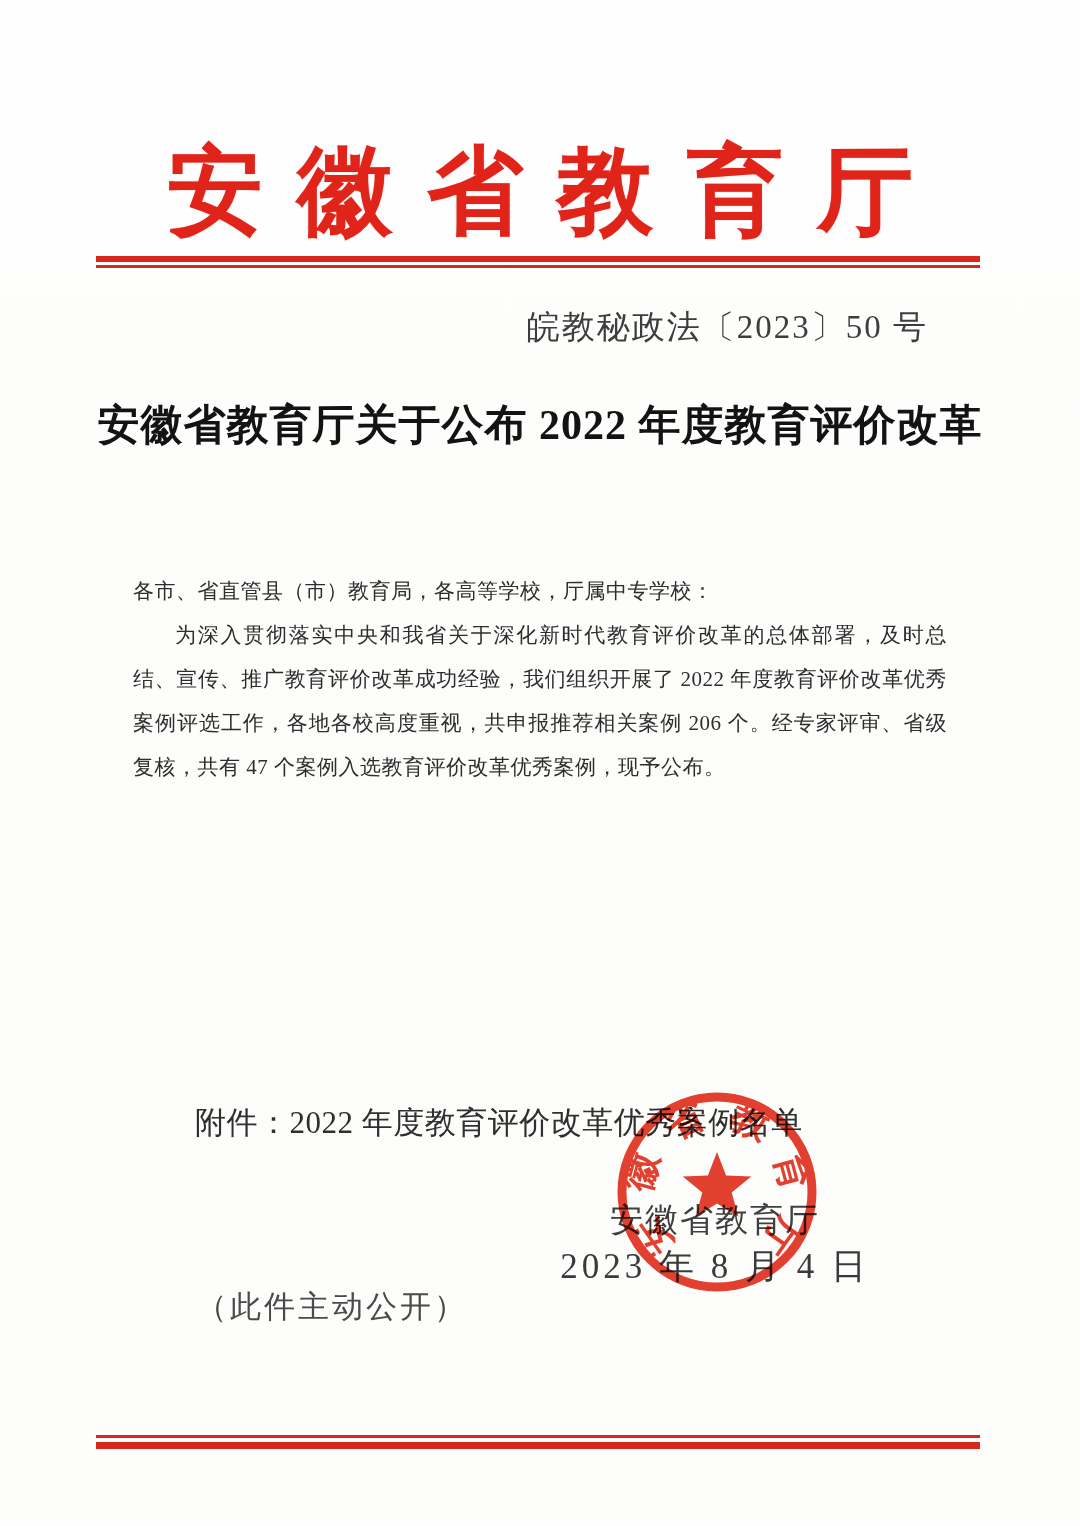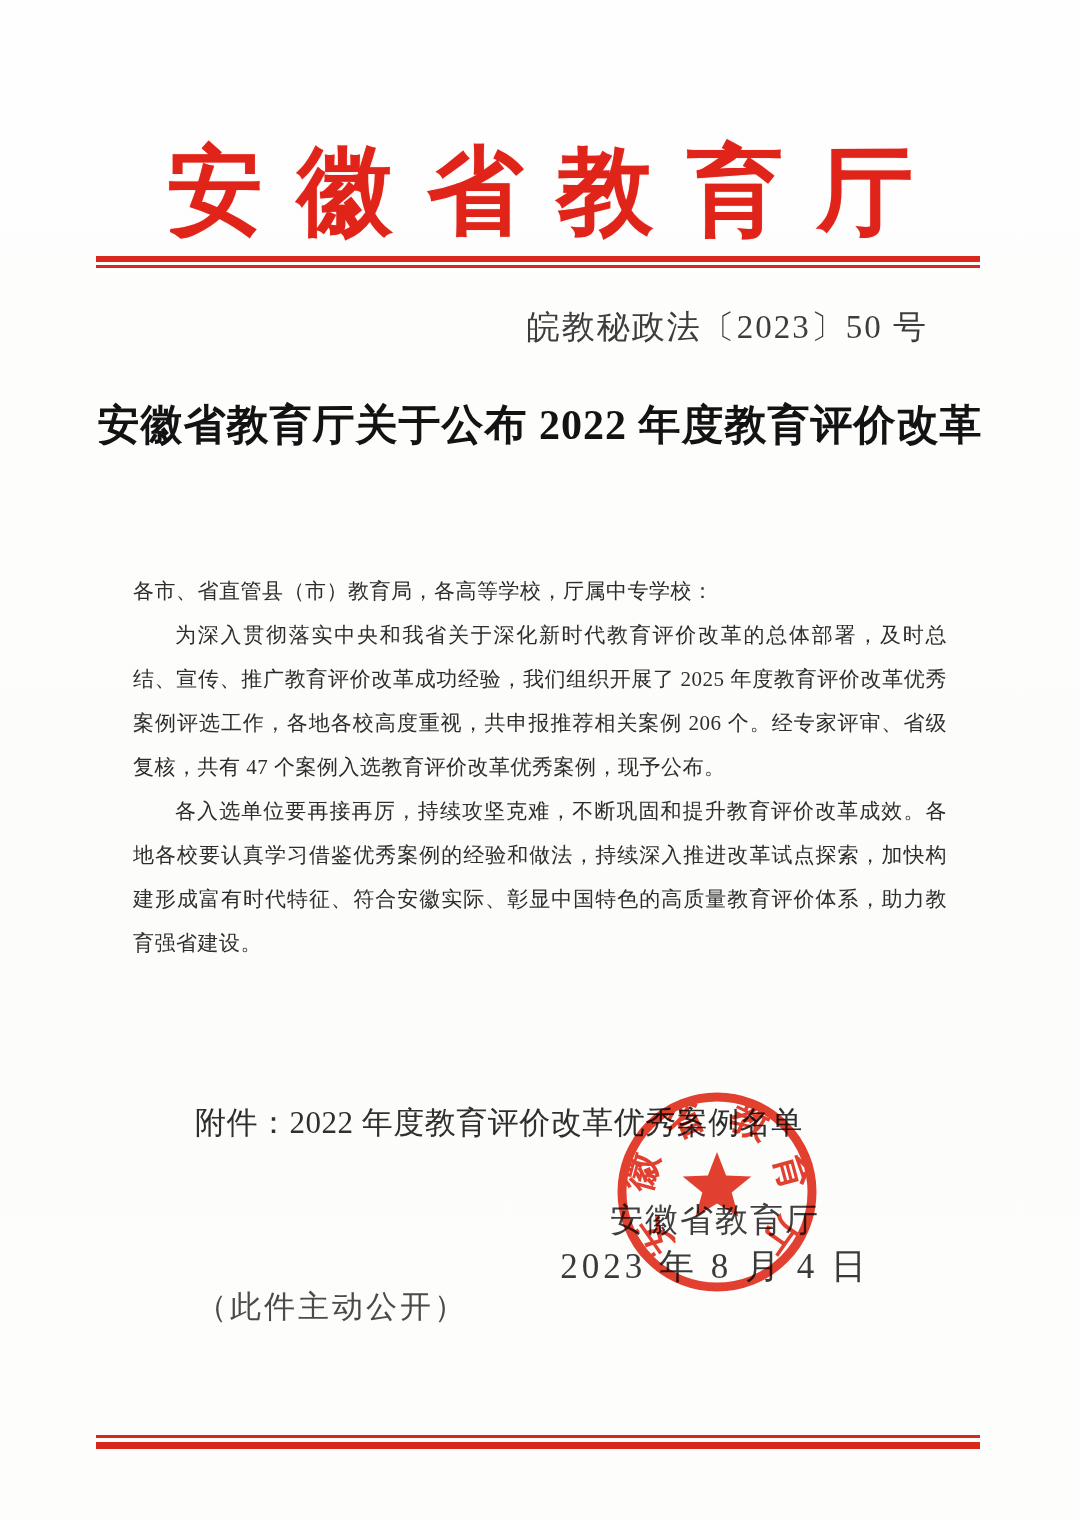--- a/index.html
+++ b/index.html
@@ -143,22 +143,21 @@
   </div>
 
   <div class="doc-number">皖教秘政法〔2023〕50 号</div>
 
   <div class="doc-title">
     <div>安徽省教育厅关于公布 2022 年度教育评价改革</div>
   </div>
 
   <div class="body-text">
     <p>各市、省直管县（市）教育局，各高等学校，厅属中专学校：</p>
-    <p class="indent">为深入贯彻落实中央和我省关于深化新时代教育评价改革的总体部署，及时总结、宣传、推广教育评价改革成功经验，我们组织开展了 2025 年度教育评价改革优秀案例评选工作，各地各校高度重视，共申报推荐相关案例 206 个。经专家评审、省级复核，共有 47 个案例入选教育评价改革优秀案例，现予公布。</p>
-    <p class="indent">各入选单位要再接再厉，持续攻坚克难，不断巩固和提升教育评价改革成效。各地各校要认真学习借鉴优秀案例的经验和做法，持续深入推进改革试点探索，加快构建形成富有时代特征、符合安徽实际、彰显中国特色的高质量教育评价体系，助力教育强省建设。</p>
+    <p class="indent">为深入贯彻落实中央和我省关于深化新时代教育评价改革的总体部署，及时总结、宣传、推广教育评价改革成功经验，我们组织开展了 2022 年度教育评价改革优秀案例评选工作，各地各校高度重视，共申报推荐相关案例 206 个。经专家评审、省级复核，共有 47 个案例入选教育评价改革优秀案例，现予公布。</p>
   </div>
 
   <div class="attachment-line">附件：2022 年度教育评价改革优秀案例名单</div>
 
   <div class="sig-agency">安徽省教育厅</div>
 
   <div class="sig-date">2023 年 8 月 4 日</div>
 
   <svg class="seal" viewBox="0 0 220 220">
     <circle cx="110" cy="110" r="95" fill="none" stroke="#e2301e" stroke-width="9"></circle>

